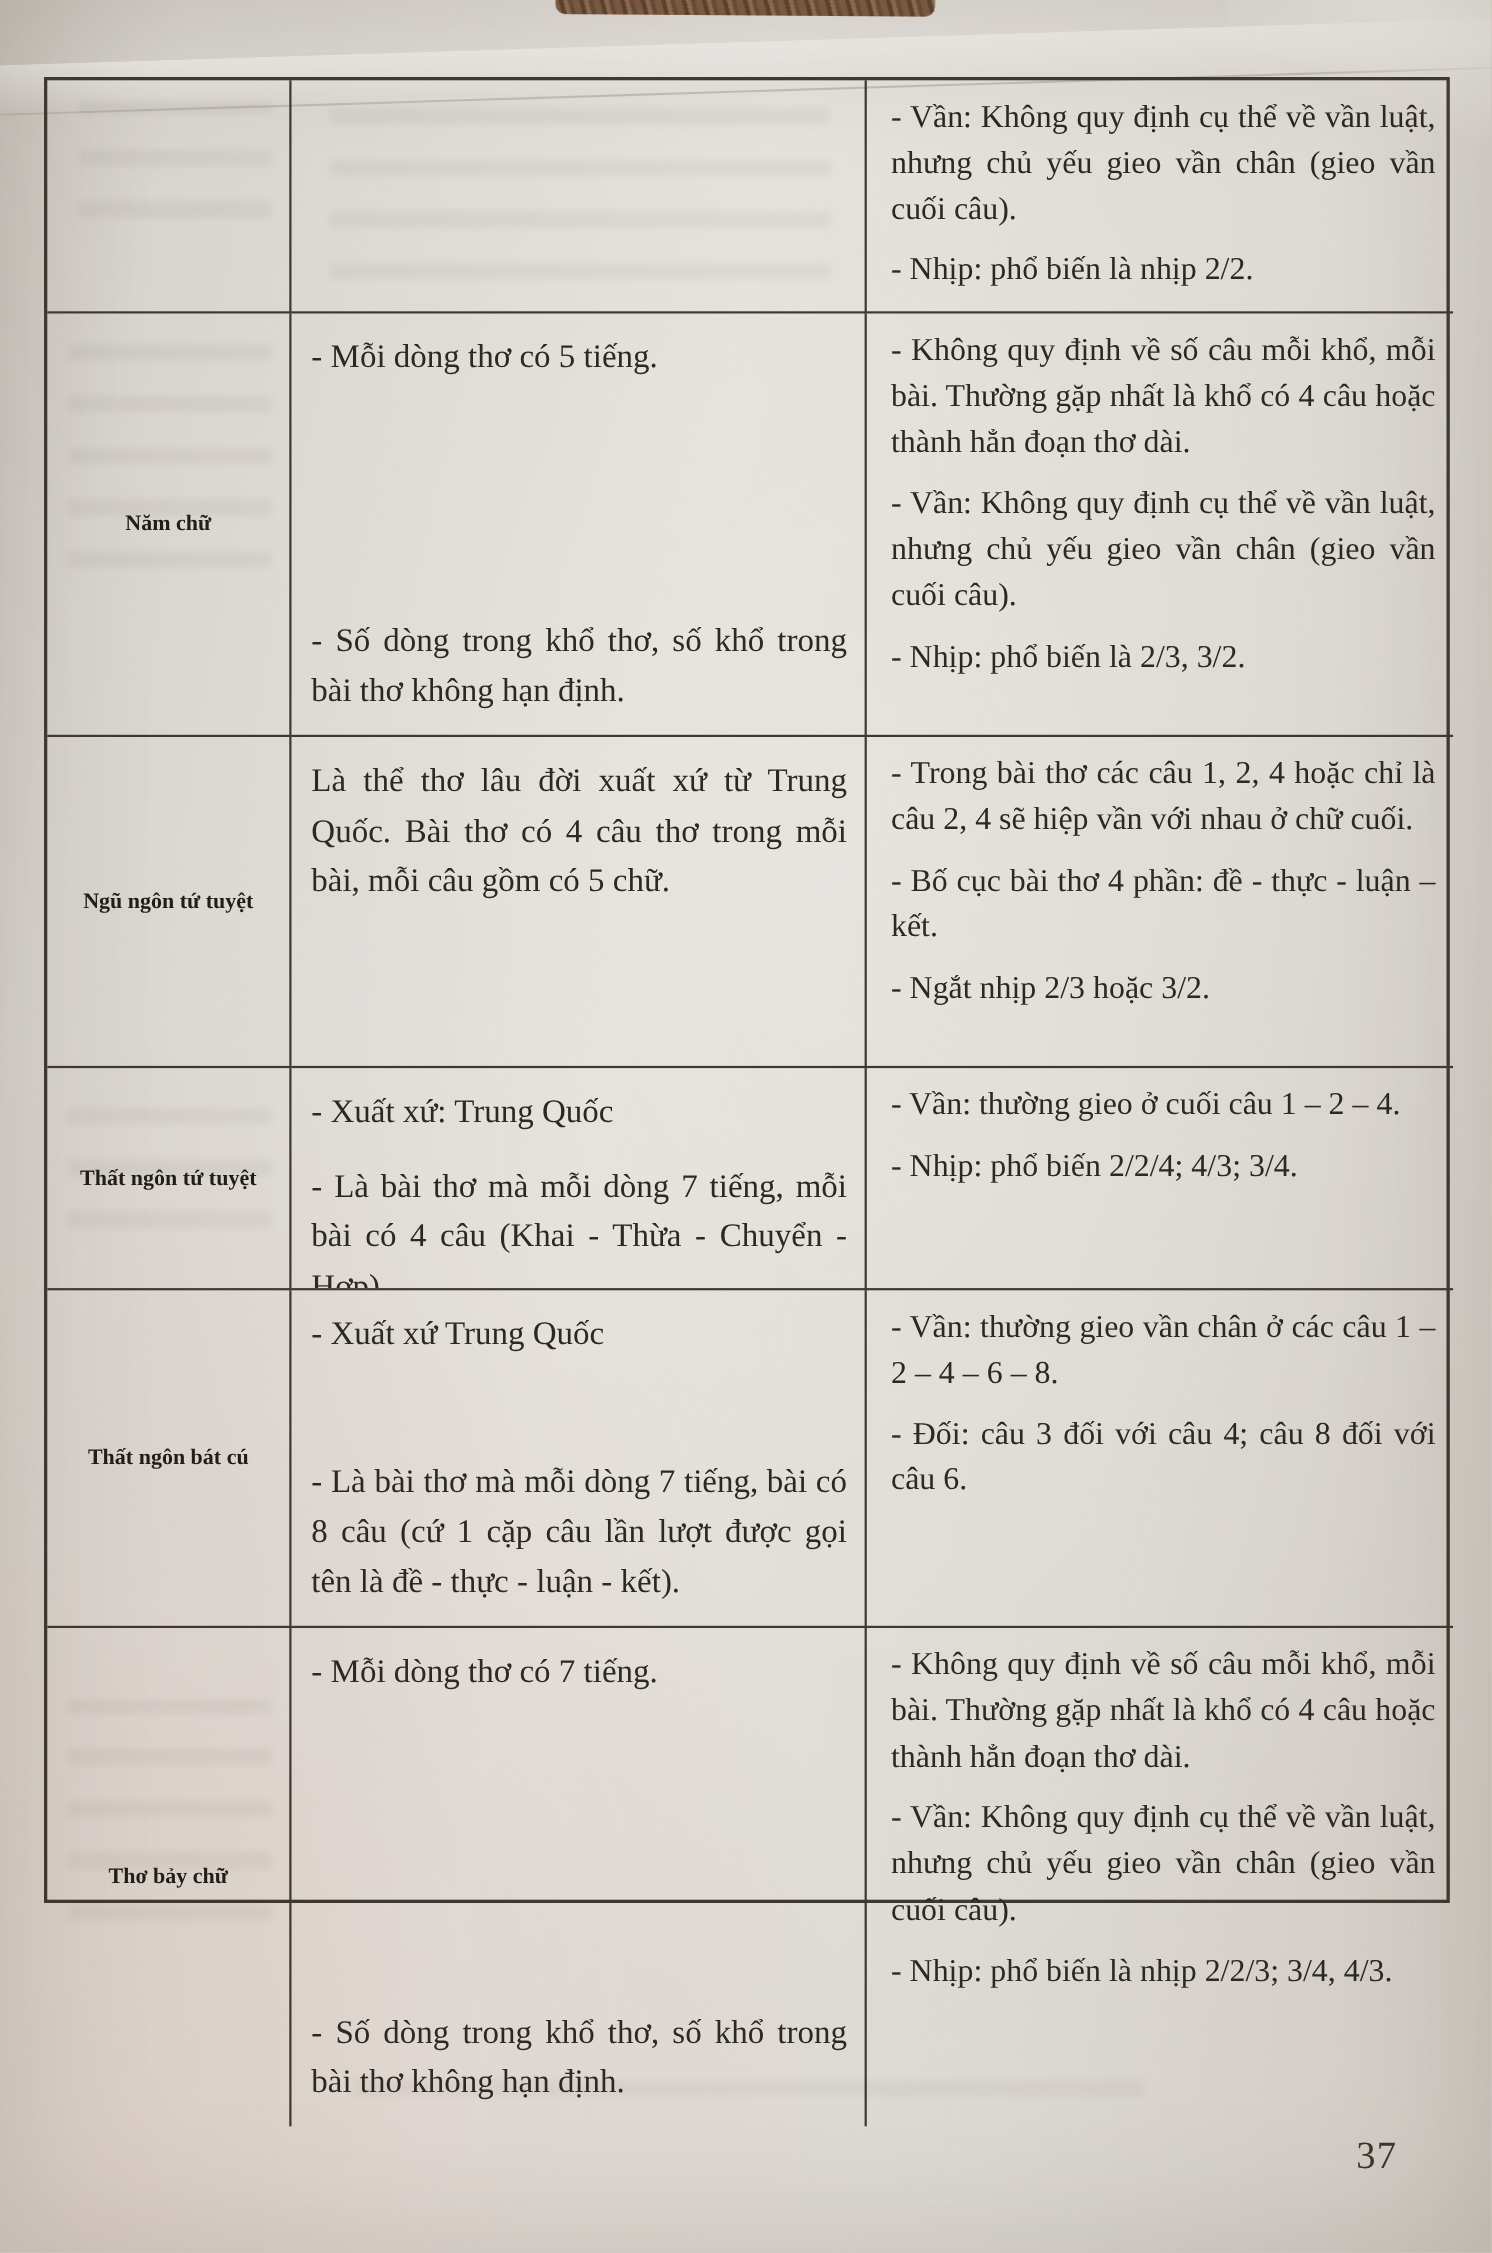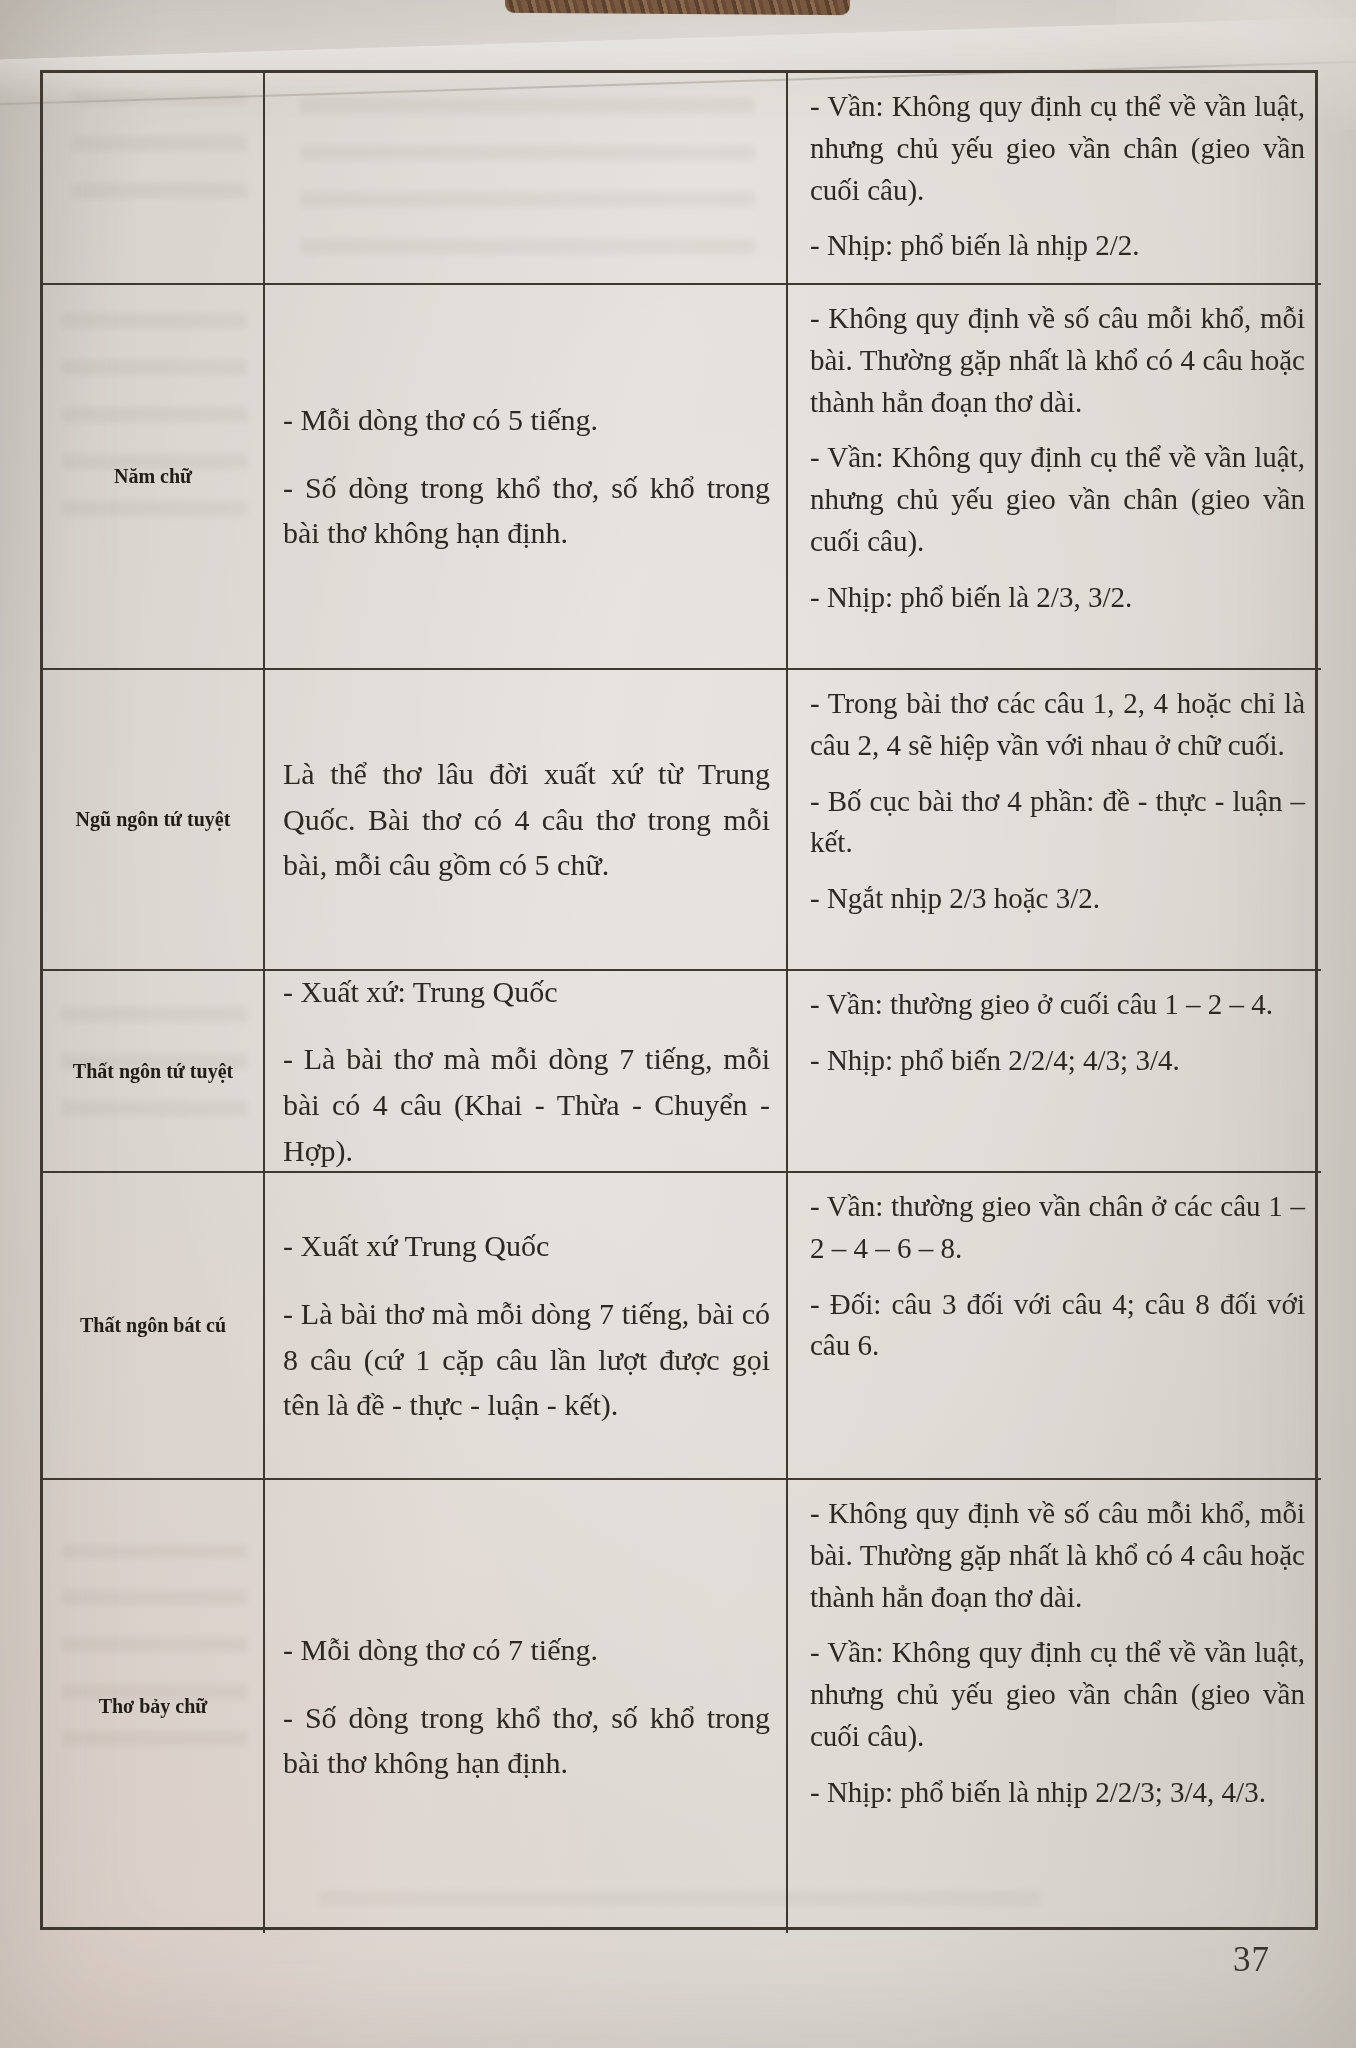--- a/index.html
+++ b/index.html
@@ -48,42 +48,42 @@
       rgba(122,114,101,0.00) 24px 47px);
   }
   .g1{left:72px;top:92px;width:175px;height:115px;}
   .g2{left:300px;top:88px;width:455px;height:175px;}
   .g3{left:62px;top:300px;width:185px;height:225px;}
   .g4{left:62px;top:995px;width:185px;height:130px;}
   .g5{left:62px;top:1545px;width:185px;height:210px;}
   .g6{left:320px;top:1875px;width:720px;height:40px;opacity:.35;}
 
   .doc-table{
-    position:absolute;left:40px;top:70px;width:1278px;height:1860px;
+    position:absolute;left:40px;top:70px;width:1278px;height:1660px;
     display:grid;
     grid-template-columns:222px 523px 533px;
     grid-template-rows:212px 385px 301px 202px 307px 453px;
     border:3px solid #3e3830;
     box-sizing:border-box;
     color:#2c2822;
   }
   .cell{
     border-right:2px solid #3e3830;
     border-bottom:2px solid #3e3830;
     box-sizing:border-box;overflow:hidden;
   }
   .cell.lastcol{border-right:none;}
   .cell.lastrow{border-bottom:none;}
   .cell.head{
     display:flex;align-items:center;justify-content:center;
     text-align:center;font-weight:bold;font-size:20px;line-height:1.32;
     padding:0 18px;color:#211d17;
   }
   .cell.mid{
-    display:flex;flex-direction:column;justify-content:center;
+    display:flex;flex-direction:column;justify-content:space-between;
     padding:6px 16px 6px 18px;font-size:30px;line-height:1.52;
     text-align:justify;
   }
   .cell.mid p{margin:11px 0;}
   .cell.rules{
     padding:13px 16px 4px 22px;font-size:29px;line-height:1.44;
     text-align:justify;
   }
   .cell.rules p{margin:0 0 14px 0;}
 

